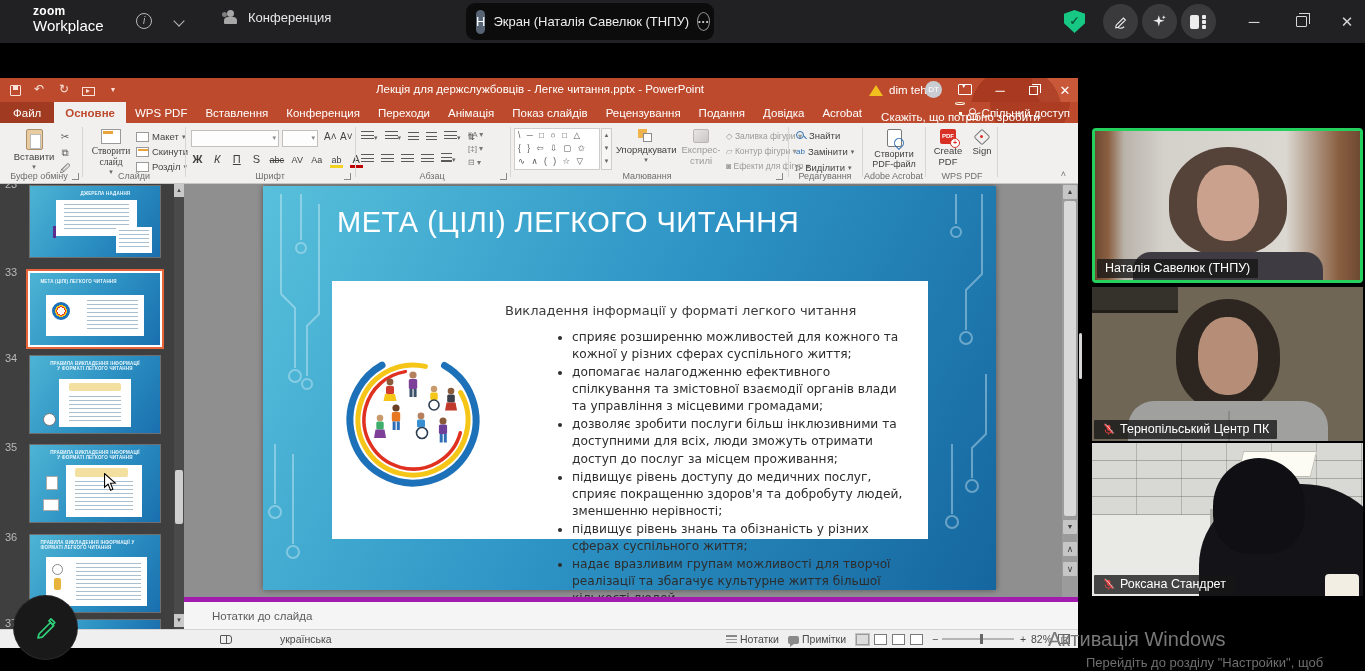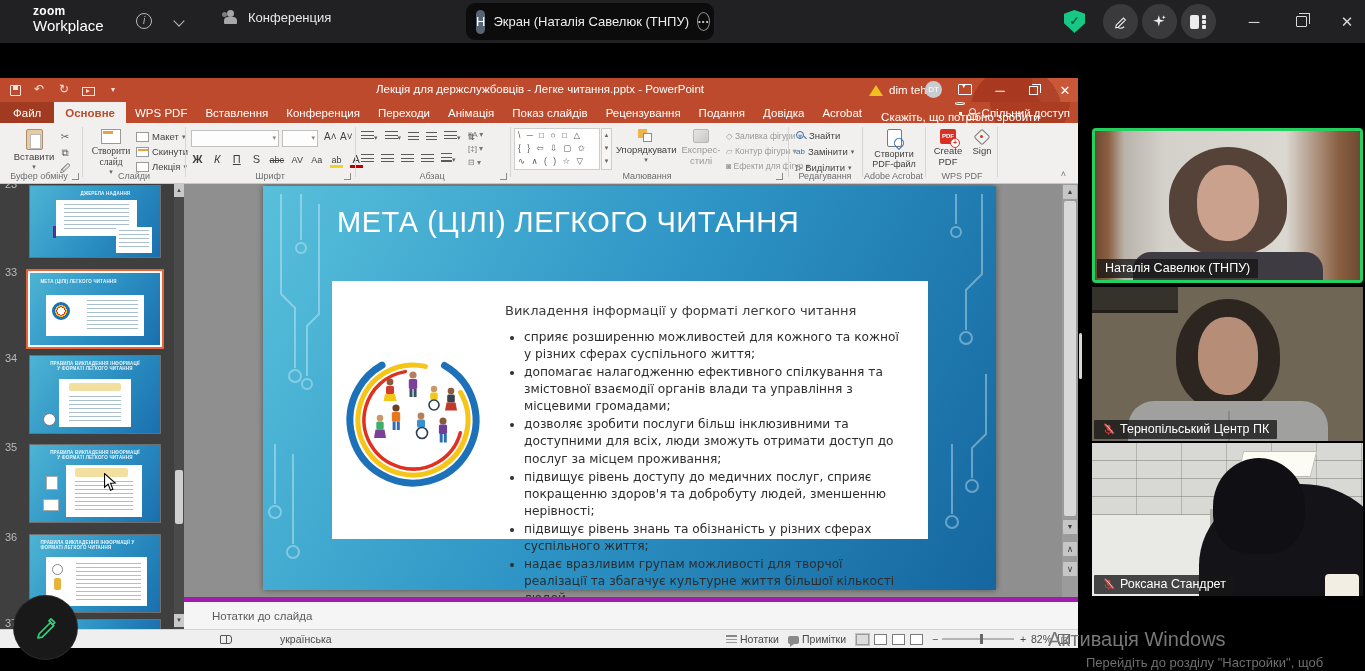--- a/index.html
+++ b/index.html
@@ -151,21 +151,21 @@
   .canvas { position:absolute; left:184px; top:106px; width:894px; height:413px; background:#8f8f8f; overflow:hidden; }
   .slide { position:absolute; left:79px; top:2px; width:733px; height:404px;
            background:linear-gradient(118deg,#58c0db 0%,#2e95c6 48%,#15669f 100%); box-shadow:0 0 6px rgba(0,0,0,.4); }
   .slide .stitle { position:absolute; left:74px; top:20px; color:#fff; font-size:29px; font-weight:500; letter-spacing:.5px; }
   .wbox { position:absolute; left:69px; top:95px; width:596px; height:258px; background:#fff; }
   .wbox::after { content:""; position:absolute; left:6px; top:6px; width:596px; height:258px;
                  border:1.5px solid #2e75b6; z-index:-1; }
   .wbox .hd { position:absolute; left:173px; top:22px; font-family:"DejaVu Sans",sans-serif; font-size:13px; color:#3b3b3b; }
   .wbox ul { position:absolute; left:176px; top:48px; width:400px; font-family:"DejaVu Sans",sans-serif;
              font-size:12.2px; color:#2d2d2d; line-height:1.4; padding-left:16px; }
-  .wbox li { margin-bottom:1px; }
+  .wbox li { margin-bottom:1px;margin-left:48px; }
   .circuit { position:absolute; opacity:.4; }
   .vscroll { position:absolute; right:0; top:0; width:16px; height:413px; background:#9b9b9b; color:#3e3e3e; }
   .vscroll .btn { position:absolute; left:1px; width:14px; height:14px; background:#c6c6c6; font-size:7px;
                   text-align:center; line-height:14px; border-radius:1px; }
   .vscroll .th { position:absolute; left:2px; top:17px; width:12px; height:315px; background:#d9d9d9; border-radius:2px; }
 
   .notes { position:absolute; left:184px; top:519px; width:894px; height:32px; background:#f5f5f5; border-top:5px solid #a21caf; }
   .notes .ph { position:absolute; left:28px; top:8px; color:#5c5c5c; font-size:11.5px; }
 
   .sbar { position:absolute; left:0; top:551px; width:1078px; height:19px; background:#efefef; border-top:1px solid #d4d4d4;
@@ -349,21 +349,21 @@
             <span class="slideico"></span>
             <span>Макет</span>
             <span class="ddar">▾</span>
           </span>
         <span class="rowitem">
             <span class="slideico or"></span>
             <span>Скинути</span>
           </span>
         <span class="rowitem">
             <span class="slideico"></span>
-            <span>Лекція</span>
+            <span>Розділ</span>
             <span class="ddar">▾</span>
           </span>
       </div>
       <div class="glabel" style="left:84px;width:100px;">Слайди</div>
       <div class="gdiv" style="left:185px;"></div>
 
       <div class="fontbox" style="left:191px;top:7px;width:88px;"></div>
       <div class="fontbox" style="left:282px;top:7px;width:36px;"></div>
       <span class="abs" style="left:324px;top:8px;font-size:10px;color:#444;">A˄</span>
       <span class="abs" style="left:340px;top:8px;font-size:10px;color:#444;">A˅</span>

